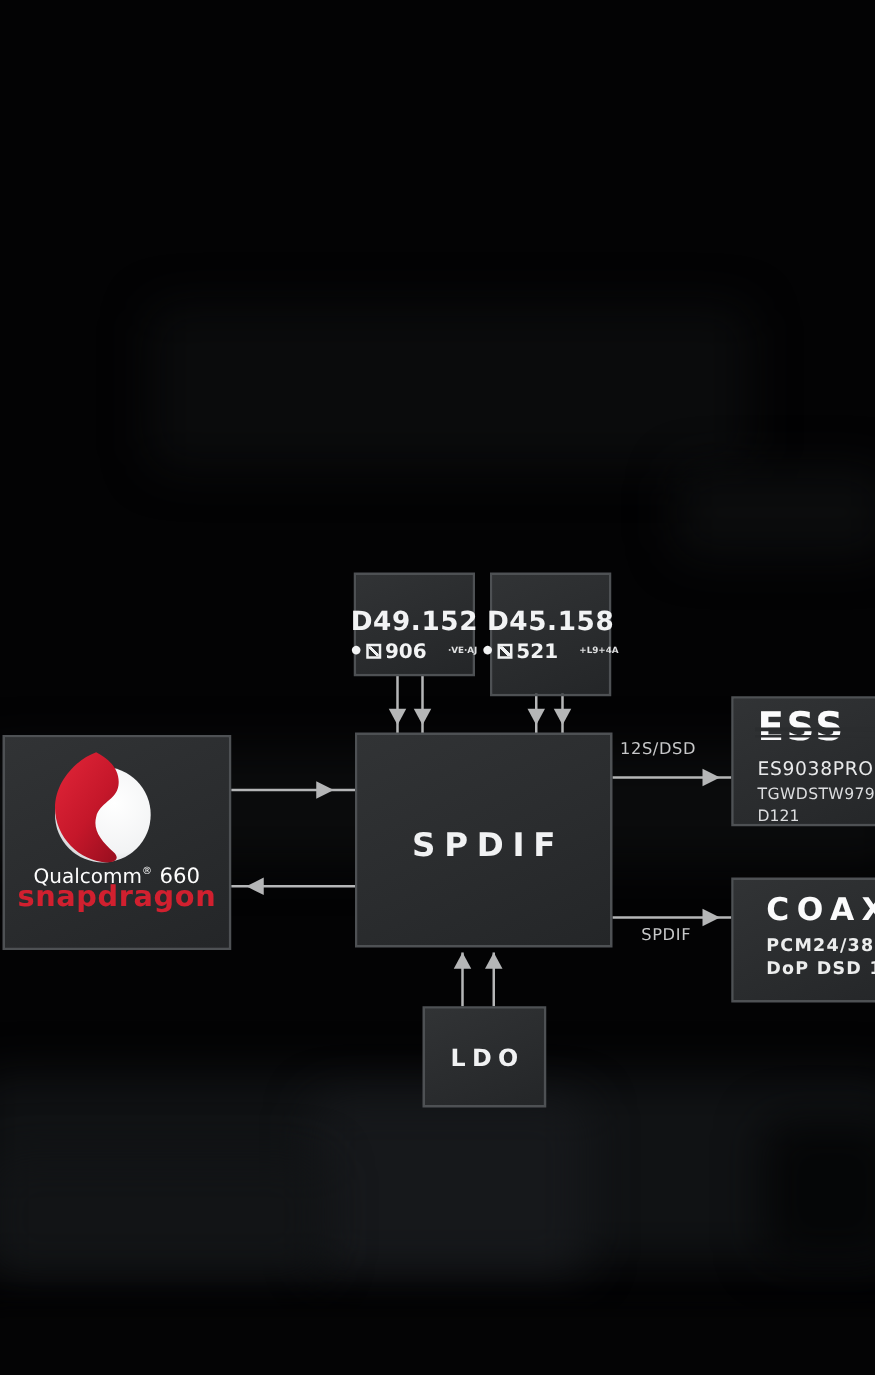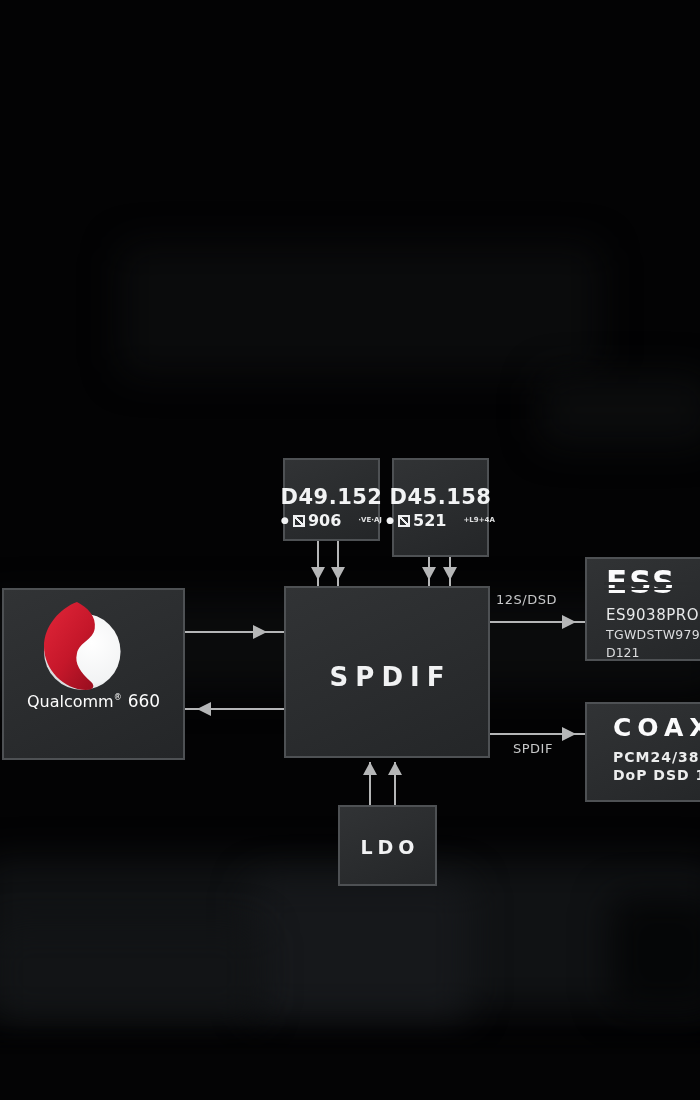--- a/index.html
+++ b/index.html
@@ -170,20 +170,21 @@
         C27,10 9,30 9,53
         C9,79 31,101 56,102
         C64,102 67,98 62,93
         C50,82 43,73 46,61
         C49,48 64,46 66,33
         C68,19 58,9 46,3 Z"></path>
     </svg>
     <div class="qc-line1">
       <span>Qualcomm</span><span class="qc-reg">®</span><span class="qc-660">660</span>
     </div>
+    <div class="qc-wordmark">snapdragon</div>
   </div>
 
   <div class="block" style="left:284px;top:586px;width:206px;height:172px">
     <div class="blocklabel fpga-label">SPDIF</div>
   </div>
 
   <div class="block" style="left:338px;top:805px;width:99px;height:81px">
     <div class="blocklabel ldo-label">LDO</div>
   </div>
 

